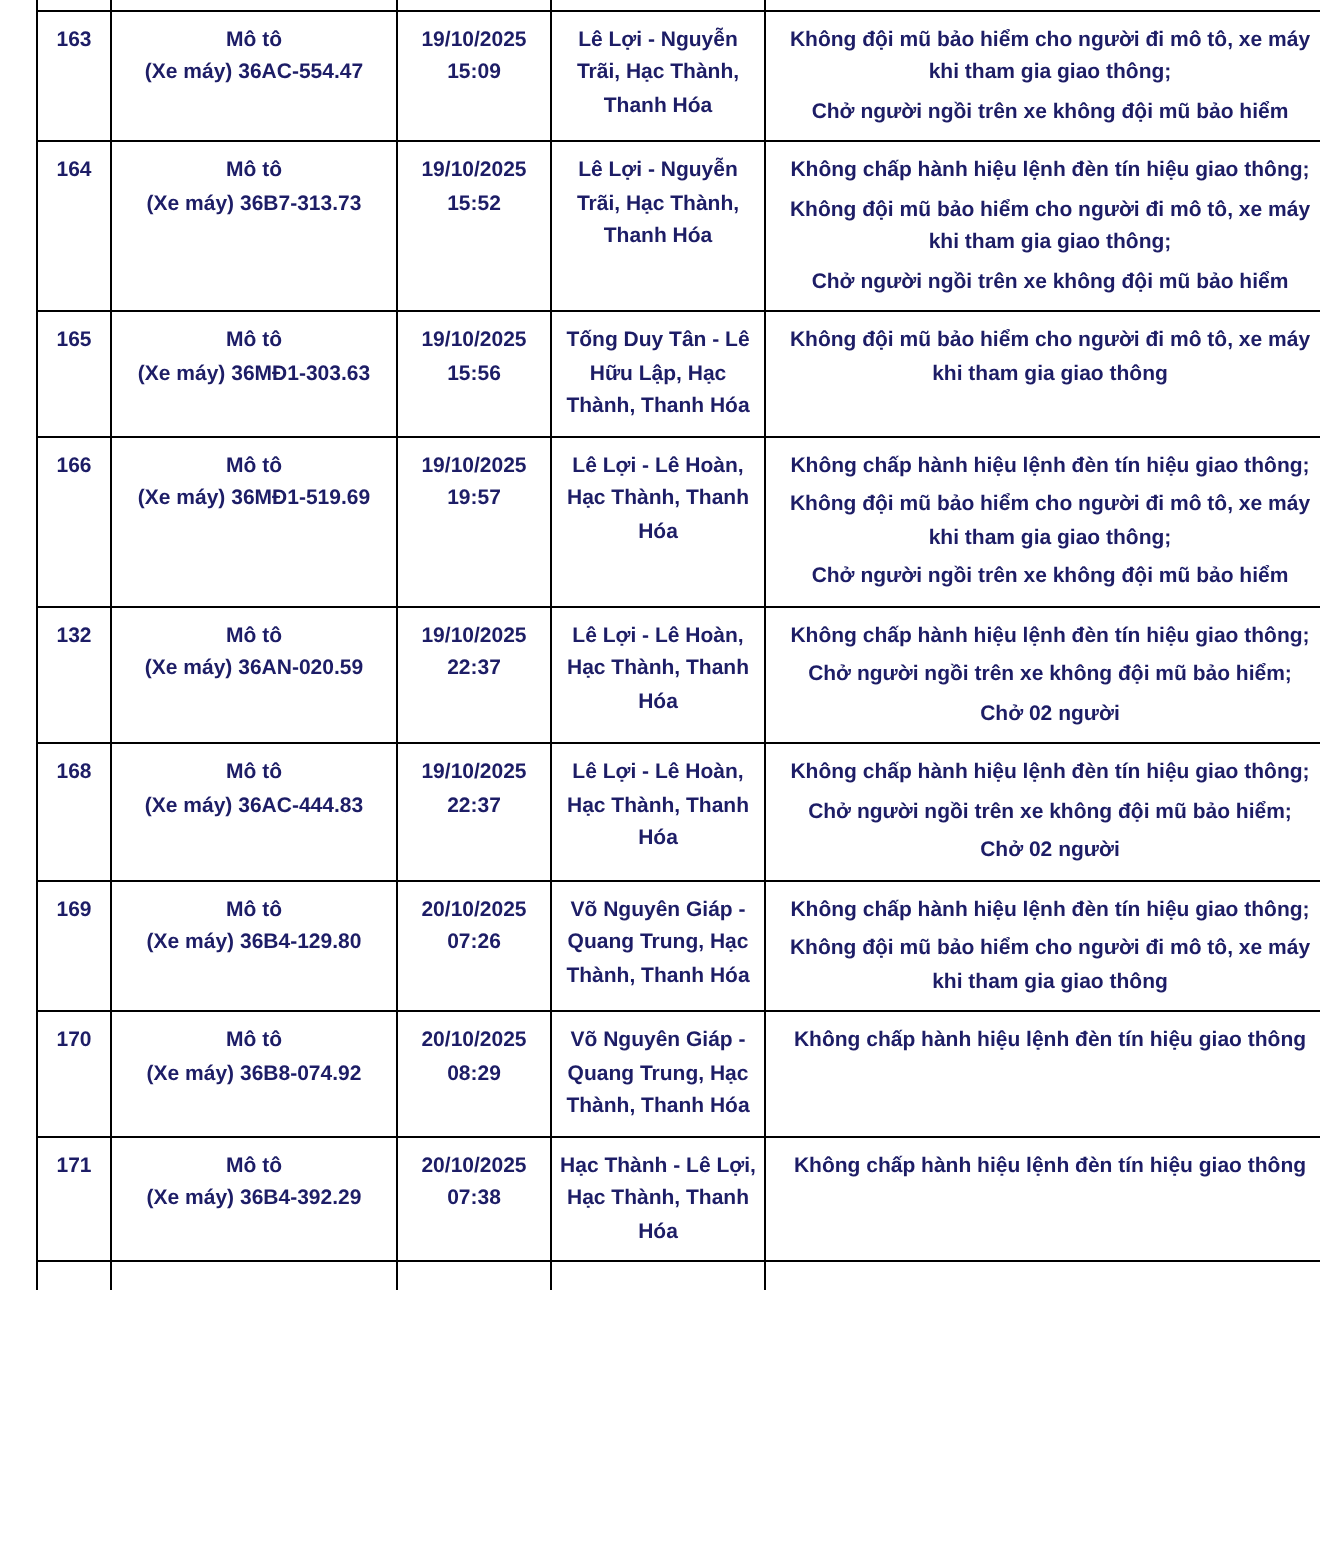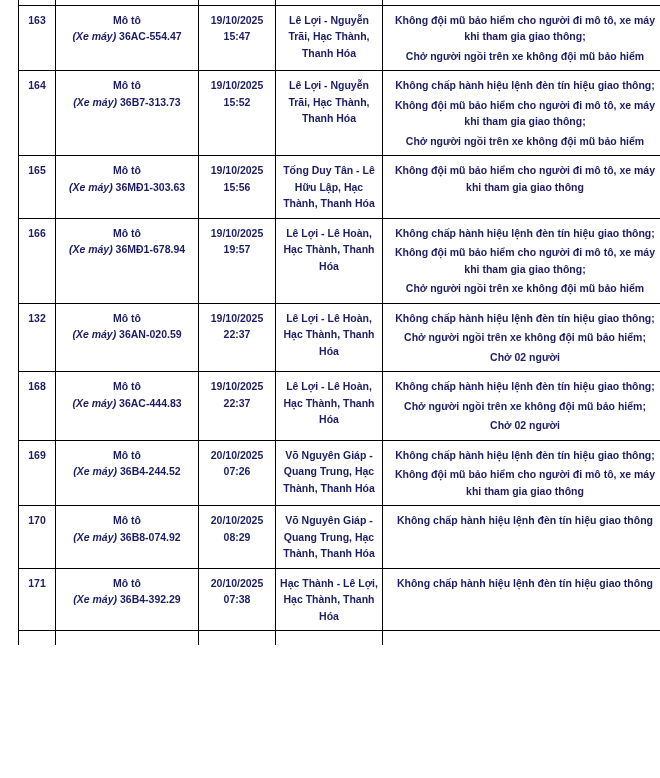--- a/index.html
+++ b/index.html
@@ -23,21 +23,21 @@
   td {
     border: 1.5px solid #000000;
     vertical-align: top;
     text-align: center;
     padding: 6px 4px;
     overflow: hidden;
     word-wrap: break-word;
   }
   tr[data-name="partial-row-top"] td { border-top: none; height: 5px; padding: 0; }
   tr[data-name="partial-row-bottom"] td { border-bottom: none; height: 14px; padding: 0; }
-  .veh-note { font-style: italic; }
+  .veh-note { }
   .vio-item + .vio-item { margin-top: 3px; }
 </style>
 </head>
 <body data-name="page" style="color: rgb(29, 29, 102);">
 
 <table data-name="violation-table">
   <colgroup>
     <col style="width:37px">
     <col style="width:143px">
     <col style="width:77px">
@@ -53,21 +53,21 @@
       <td data-name="partial-cell"></td>
     </tr>
     <tr data-name="table-row">
         <td data-name="row-number-cell" class="c-no">163</td>
         <td data-name="vehicle-cell" class="c-veh">
           <div data-name="vehicle-type">Mô tô</div>
           <div data-name="vehicle-plate-line"><span data-name="vehicle-note" class="veh-note">(Xe máy)</span> <span data-name="vehicle-plate">36AC-554.47</span></div>
         </td>
         <td data-name="datetime-cell" class="c-dt">
           <div data-name="violation-date">19/10/2025</div>
-          <div data-name="violation-time">15:47</div>
+          <div data-name="violation-time">15:09</div>
         </td>
         <td data-name="location-cell" class="c-loc">Lê Lợi - Nguyễn Trãi, Hạc Thành, Thanh Hóa</td>
         <td data-name="violation-cell" class="c-vio">
           <div data-name="violation-item" class="vio-item">Không đội mũ bảo hiểm cho người đi mô tô, xe máy khi tham gia giao thông;</div>
           <div data-name="violation-item" class="vio-item">Chở người ngồi trên xe không đội mũ bảo hiểm</div>
         </td>
       </tr>
       <tr data-name="table-row">
         <td data-name="row-number-cell" class="c-no">164</td>
         <td data-name="vehicle-cell" class="c-veh">
@@ -97,21 +97,21 @@
         </td>
         <td data-name="location-cell" class="c-loc">Tống Duy Tân - Lê Hữu Lập, Hạc Thành, Thanh Hóa</td>
         <td data-name="violation-cell" class="c-vio">
           <div data-name="violation-item" class="vio-item">Không đội mũ bảo hiểm cho người đi mô tô, xe máy khi tham gia giao thông</div>
         </td>
       </tr>
       <tr data-name="table-row">
         <td data-name="row-number-cell" class="c-no">166</td>
         <td data-name="vehicle-cell" class="c-veh">
           <div data-name="vehicle-type">Mô tô</div>
-          <div data-name="vehicle-plate-line"><span data-name="vehicle-note" class="veh-note">(Xe máy)</span> <span data-name="vehicle-plate">36MĐ1-678.94</span></div>
+          <div data-name="vehicle-plate-line"><span data-name="vehicle-note" class="veh-note">(Xe máy)</span> <span data-name="vehicle-plate">36MĐ1-519.69</span></div>
         </td>
         <td data-name="datetime-cell" class="c-dt">
           <div data-name="violation-date">19/10/2025</div>
           <div data-name="violation-time">19:57</div>
         </td>
         <td data-name="location-cell" class="c-loc">Lê Lợi - Lê Hoàn, Hạc Thành, Thanh Hóa</td>
         <td data-name="violation-cell" class="c-vio">
           <div data-name="violation-item" class="vio-item">Không chấp hành hiệu lệnh đèn tín hiệu giao thông;</div>
           <div data-name="violation-item" class="vio-item">Không đội mũ bảo hiểm cho người đi mô tô, xe máy khi tham gia giao thông;</div>
           <div data-name="violation-item" class="vio-item">Chở người ngồi trên xe không đội mũ bảo hiểm</div>
@@ -148,21 +148,21 @@
         <td data-name="violation-cell" class="c-vio">
           <div data-name="violation-item" class="vio-item">Không chấp hành hiệu lệnh đèn tín hiệu giao thông;</div>
           <div data-name="violation-item" class="vio-item">Chở người ngồi trên xe không đội mũ bảo hiểm;</div>
           <div data-name="violation-item" class="vio-item">Chở 02 người</div>
         </td>
       </tr>
       <tr data-name="table-row">
         <td data-name="row-number-cell" class="c-no">169</td>
         <td data-name="vehicle-cell" class="c-veh">
           <div data-name="vehicle-type">Mô tô</div>
-          <div data-name="vehicle-plate-line"><span data-name="vehicle-note" class="veh-note">(Xe máy)</span> <span data-name="vehicle-plate">36B4-244.52</span></div>
+          <div data-name="vehicle-plate-line"><span data-name="vehicle-note" class="veh-note">(Xe máy)</span> <span data-name="vehicle-plate">36B4-129.80</span></div>
         </td>
         <td data-name="datetime-cell" class="c-dt">
           <div data-name="violation-date">20/10/2025</div>
           <div data-name="violation-time">07:26</div>
         </td>
         <td data-name="location-cell" class="c-loc">Võ Nguyên Giáp - Quang Trung, Hạc Thành, Thanh Hóa</td>
         <td data-name="violation-cell" class="c-vio">
           <div data-name="violation-item" class="vio-item">Không chấp hành hiệu lệnh đèn tín hiệu giao thông;</div>
           <div data-name="violation-item" class="vio-item">Không đội mũ bảo hiểm cho người đi mô tô, xe máy khi tham gia giao thông</div>
         </td>

